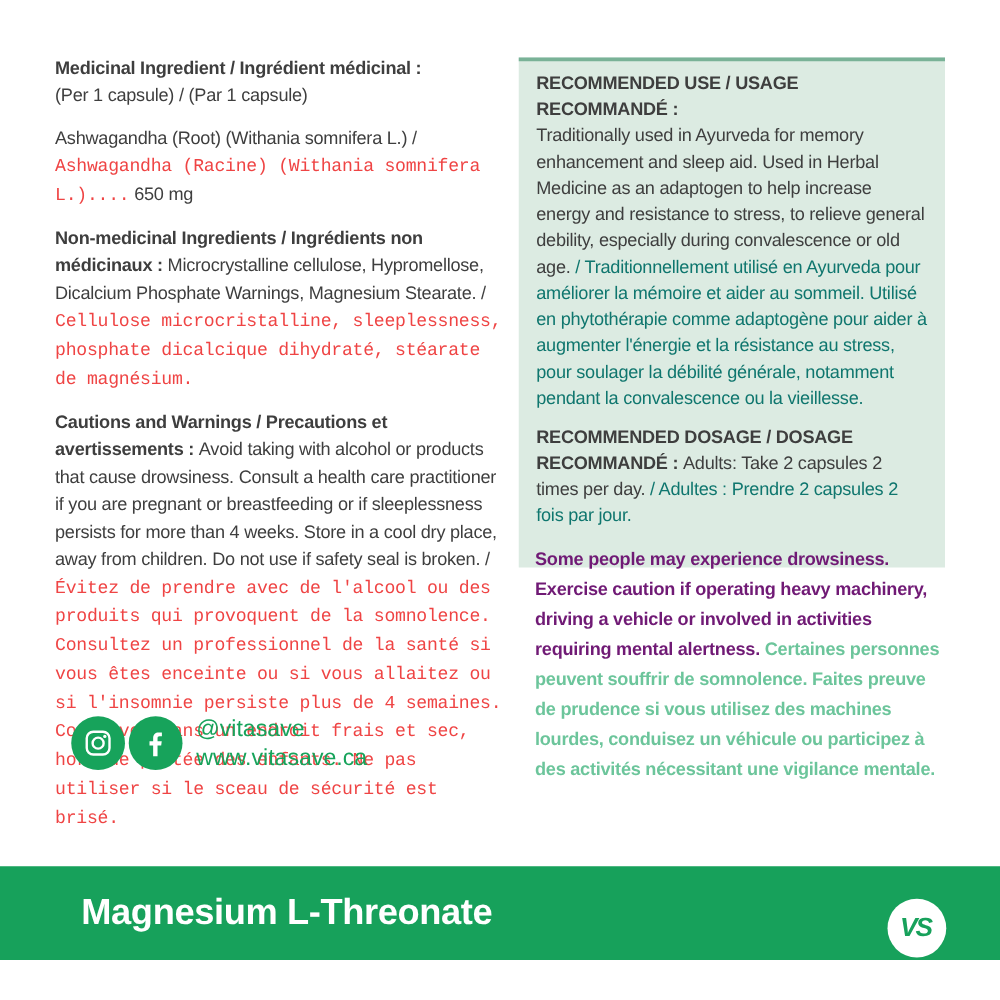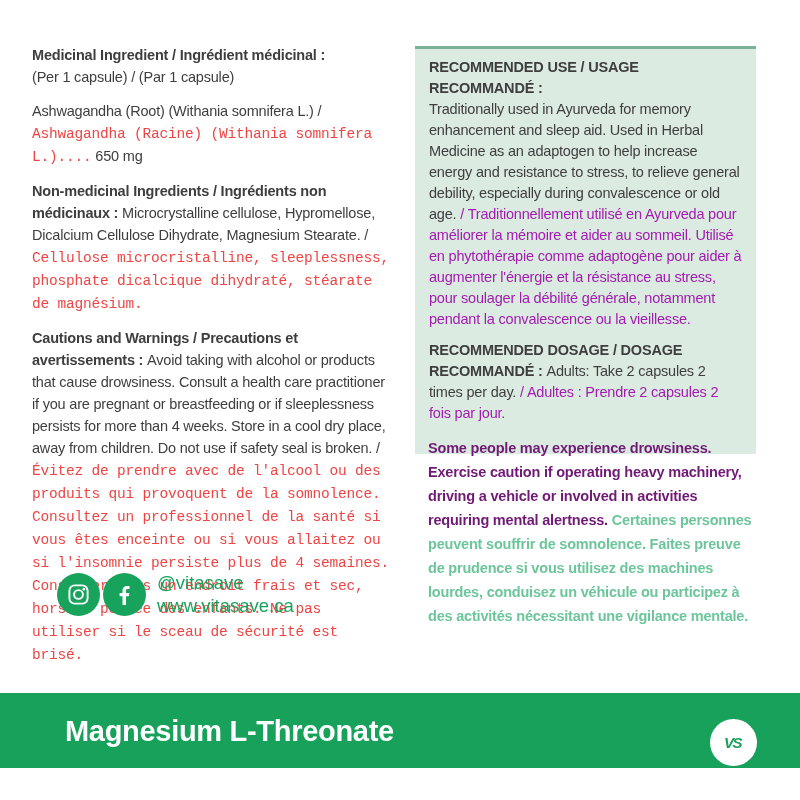--- a/index.html
+++ b/index.html
@@ -9,21 +9,21 @@
     width: 800px;
     height: 800px;
     background: #ffffff;
     overflow: hidden;
     font-family: "Liberation Sans", sans-serif;
     color: #3e3e3e;
   }
   
   .col-left {
     position: absolute;
-    left: 32px;
+    left: 44px;
     top: 44px;
     width: 358px;
     font-size: 14.5px;
     line-height: 22px;
     letter-spacing: -0.2px;
   }
   .col-left p { margin: 0 0 12px 0; }
   .b { font-weight: bold; }
   .d { color: #3e3e3e; }
   .g { color: #ef4444; font-family: Liberation Mono, monospace; }
@@ -36,21 +36,21 @@
     width: 341px;
     background: #dcebe2;
     border-top: 3px solid #79b297;
     padding: 8px 14px 14px 14px;
     font-size: 14.5px;
     line-height: 21px;
     letter-spacing: -0.2px;
   }
   .mint-box p { margin: 0 0 10px 0; }
   .mint-box p:last-child { margin-bottom: 16px; }
-  .bg { color: #a21caf; } 
+  .bg { color: #0f766e; } 
   
   .warning {
     position: absolute;
     left: 428px;
     top: 436px;
     width: 332px;
     font-size: 14.5px;
     line-height: 24px;
     letter-spacing: -0.2px;
     font-weight: bold;
@@ -107,42 +107,42 @@
     width: 47px;
     height: 47px;
     border-radius: 50%;
     background: #ffffff;
     display: flex;
     align-items: center;
     justify-content: center;
   }
   .vs-text {
     color: #17a15b;
-    font-size: 15px;
+    font-size: 21px;
     font-weight: bold;
     font-style: italic;
     letter-spacing: -1.5px;
     padding-right: 2px;
   }
 </style>
 </head>
 <body>
 
 <div class="page">
 
   <div class="col-left">
     <p>
       <span class="b d blk">Medicinal Ingredient / Ingrédient médicinal :</span>
       <span class="d blk">(Per 1 capsule) / (Par 1 capsule)</span>
     </p>
     <p>
       <span class="d">Ashwagandha (Root) (Withania somnifera L.) / </span><span class="g">Ashwagandha (Racine) (Withania somnifera L.)....</span><span class="d"> 650 mg</span>
     </p>
     <p>
-      <span class="b d">Non-medicinal Ingredients / Ingrédients non médicinaux : </span><span class="d">Microcrystalline cellulose, Hypromellose, Dicalcium Cellulose Dihydrate, Magnesium Stearate. / </span><span class="g">Cellulose microcristalline, sleeplessness, phosphate dicalcique dihydraté, stéarate de magnésium.</span>
+      <span class="b d">Non-medicinal Ingredients / Ingrédients non médicinaux : </span><span class="d">Microcrystalline cellulose, Hypromellose, Dicalcium Phosphate Warnings, Magnesium Stearate. / </span><span class="g">Cellulose microcristalline, sleeplessness, phosphate dicalcique dihydraté, stéarate de magnésium.</span>
     </p>
     <p>
       <span class="b d">Cautions and Warnings / Precautions et avertissements : </span><span class="d">Avoid taking with alcohol or products that cause drowsiness. Consult a health care practitioner if you are pregnant or breastfeeding or if sleeplessness persists for more than 4 weeks. Store in a cool dry place, away from children. Do not use if safety seal is broken. / </span><span class="g">Évitez de prendre avec de l'alcool ou des produits qui provoquent de la somnolence. Consultez un professionnel de la santé si vous êtes enceinte ou si vous allaitez ou si l'insomnie persiste plus de 4 semaines. Conserver dans un endroit frais et sec, hors de portée des enfants. Ne pas utiliser si le sceau de sécurité est brisé.</span>
     </p>
   </div>
 
   <div class="mint-box">
     <p>
       <span class="b d blk">RECOMMENDED USE / USAGE RECOMMANDÉ :</span><span class="d">Traditionally used in Ayurveda for memory enhancement and sleep aid. Used in Herbal Medicine as an adaptogen to help increase energy and resistance to stress, to relieve general debility, especially during convalescence or old age. </span><span class="bg">/ Traditionnellement utilisé en Ayurveda pour améliorer la mémoire et aider au sommeil. Utilisé en phytothérapie comme adaptogène pour aider à augmenter l'énergie et la résistance au stress, pour soulager la débilité générale, notamment pendant la convalescence ou la vieillesse.</span>
     </p>

